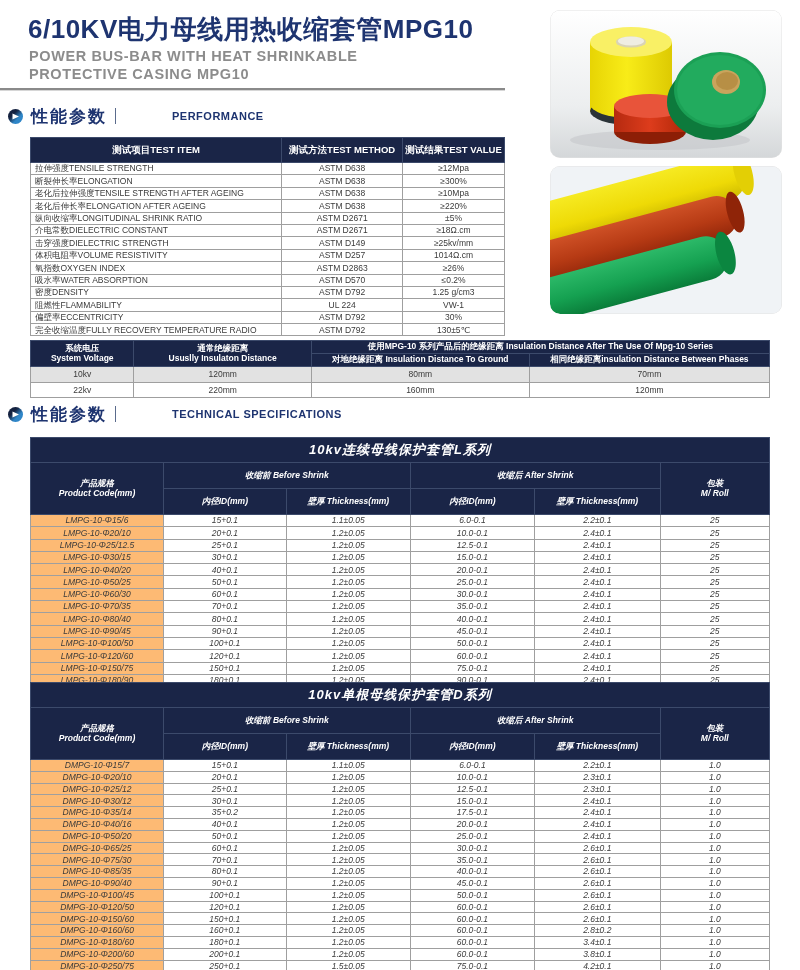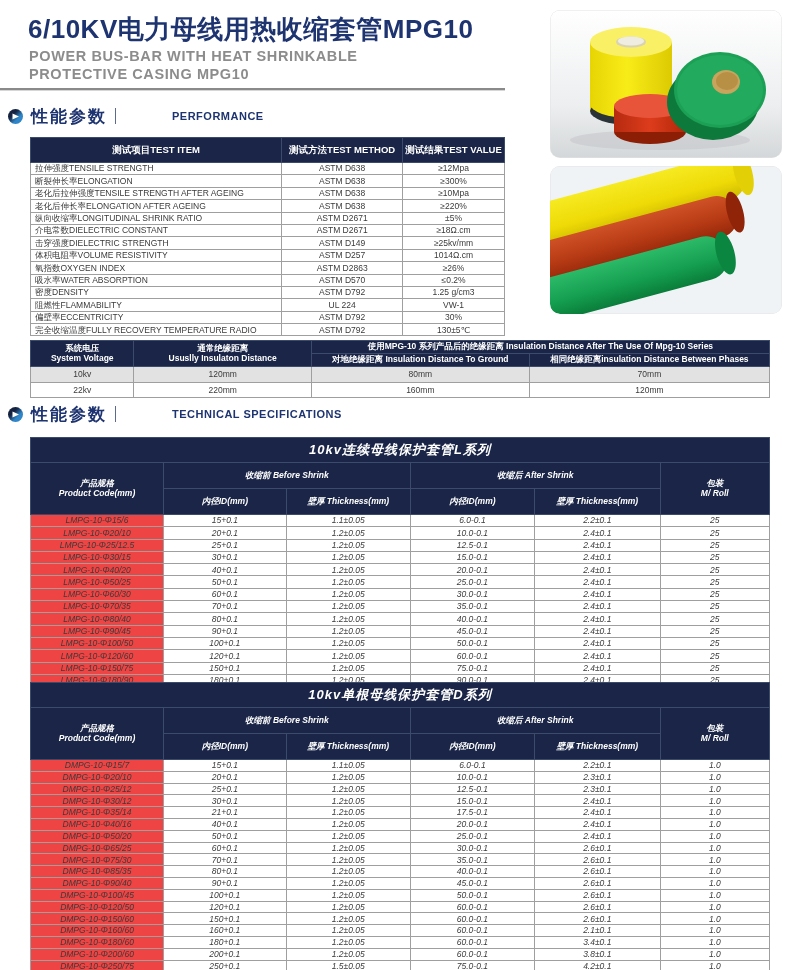--- a/index.html
+++ b/index.html
@@ -49,21 +49,21 @@
   .ins td{height:12.5px;line-height:1;}
   .ins tbody tr:first-child td{background:#e2e2e2;}
 
   
   .spec{width:740px;font-size:8.5px;font-style:italic;}
   .spec .ttl th{height:22px;font-size:13px;letter-spacing:1px;border-color:#3c4a6b;}
   .spec thead th{border-color:#3c4a6b;}
   .spec .h1 th,.spec .h2 th{height:13px;font-size:8.5px;line-height:1.15;padding:6px 2px;}
   .spec th .ln{display:block;}
   .spec td{padding:0 3px;line-height:1;}
-  .spec tbody td:first-child{background:#ef4444;}
+  .spec tbody td:first-child{background:#fdba74;}
   .spec-l td{height:11.3px;}
   .spec-d td{height:10.8px;}
 
   
   .photo{border-radius:10px;}
 </style>
 </head>
 <body>
 
 <div class="abs page-title">6/10KV电力母线用热收缩套管MPG10</div>
@@ -528,21 +528,21 @@
       <tr>
         <td>DMPG-10-Φ30/12</td>
         <td>30+0.1</td>
         <td>1.2±0.05</td>
         <td>15.0-0.1</td>
         <td>2.4±0.1</td>
         <td>1.0</td>
       </tr>
       <tr>
         <td>DMPG-10-Φ35/14</td>
-        <td>21+0.1</td>
+        <td>35+0.2</td>
         <td>1.2±0.05</td>
         <td>17.5-0.1</td>
         <td>2.4±0.1</td>
         <td>1.0</td>
       </tr>
       <tr>
         <td>DMPG-10-Φ40/16</td>
         <td>40+0.1</td>
         <td>1.2±0.05</td>
         <td>20.0-0.1</td>
@@ -611,21 +611,21 @@
         <td>1.2±0.05</td>
         <td>60.0-0.1</td>
         <td>2.6±0.1</td>
         <td>1.0</td>
       </tr>
       <tr>
         <td>DMPG-10-Φ160/60</td>
         <td>160+0.1</td>
         <td>1.2±0.05</td>
         <td>60.0-0.1</td>
-        <td>2.1±0.1</td>
+        <td>2.8±0.2</td>
         <td>1.0</td>
       </tr>
       <tr>
         <td>DMPG-10-Φ180/60</td>
         <td>180+0.1</td>
         <td>1.2±0.05</td>
         <td>60.0-0.1</td>
         <td>3.4±0.1</td>
         <td>1.0</td>
       </tr>

